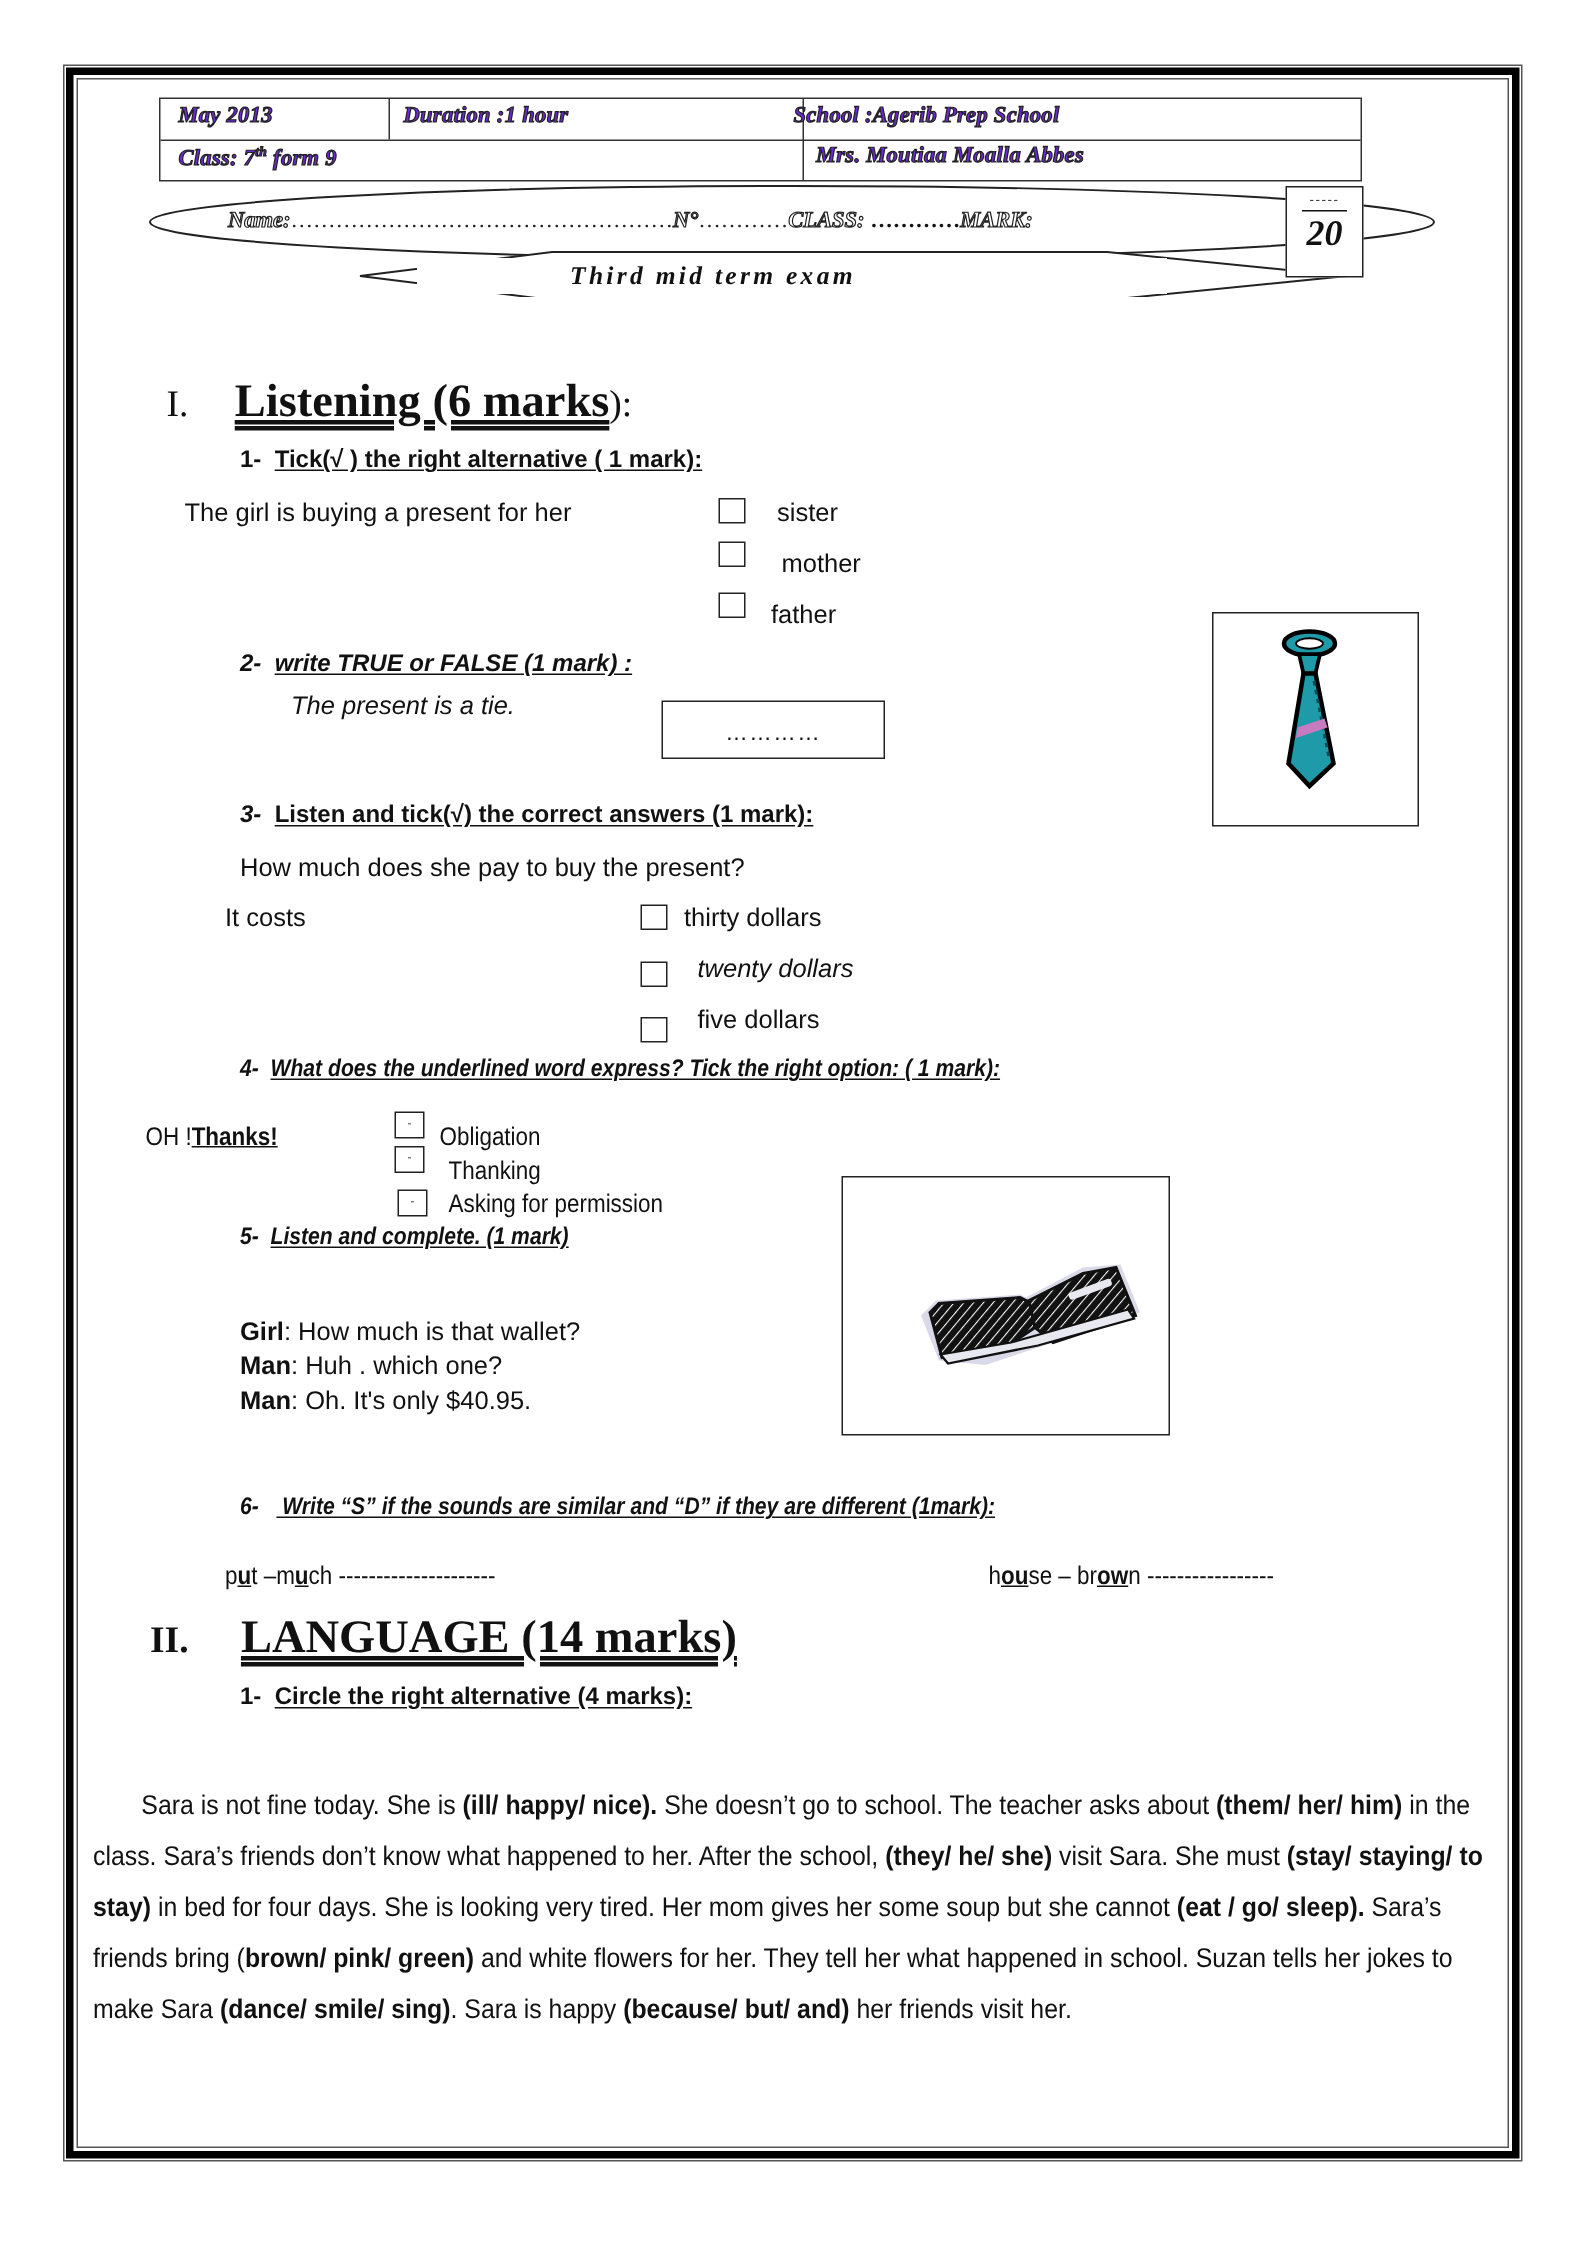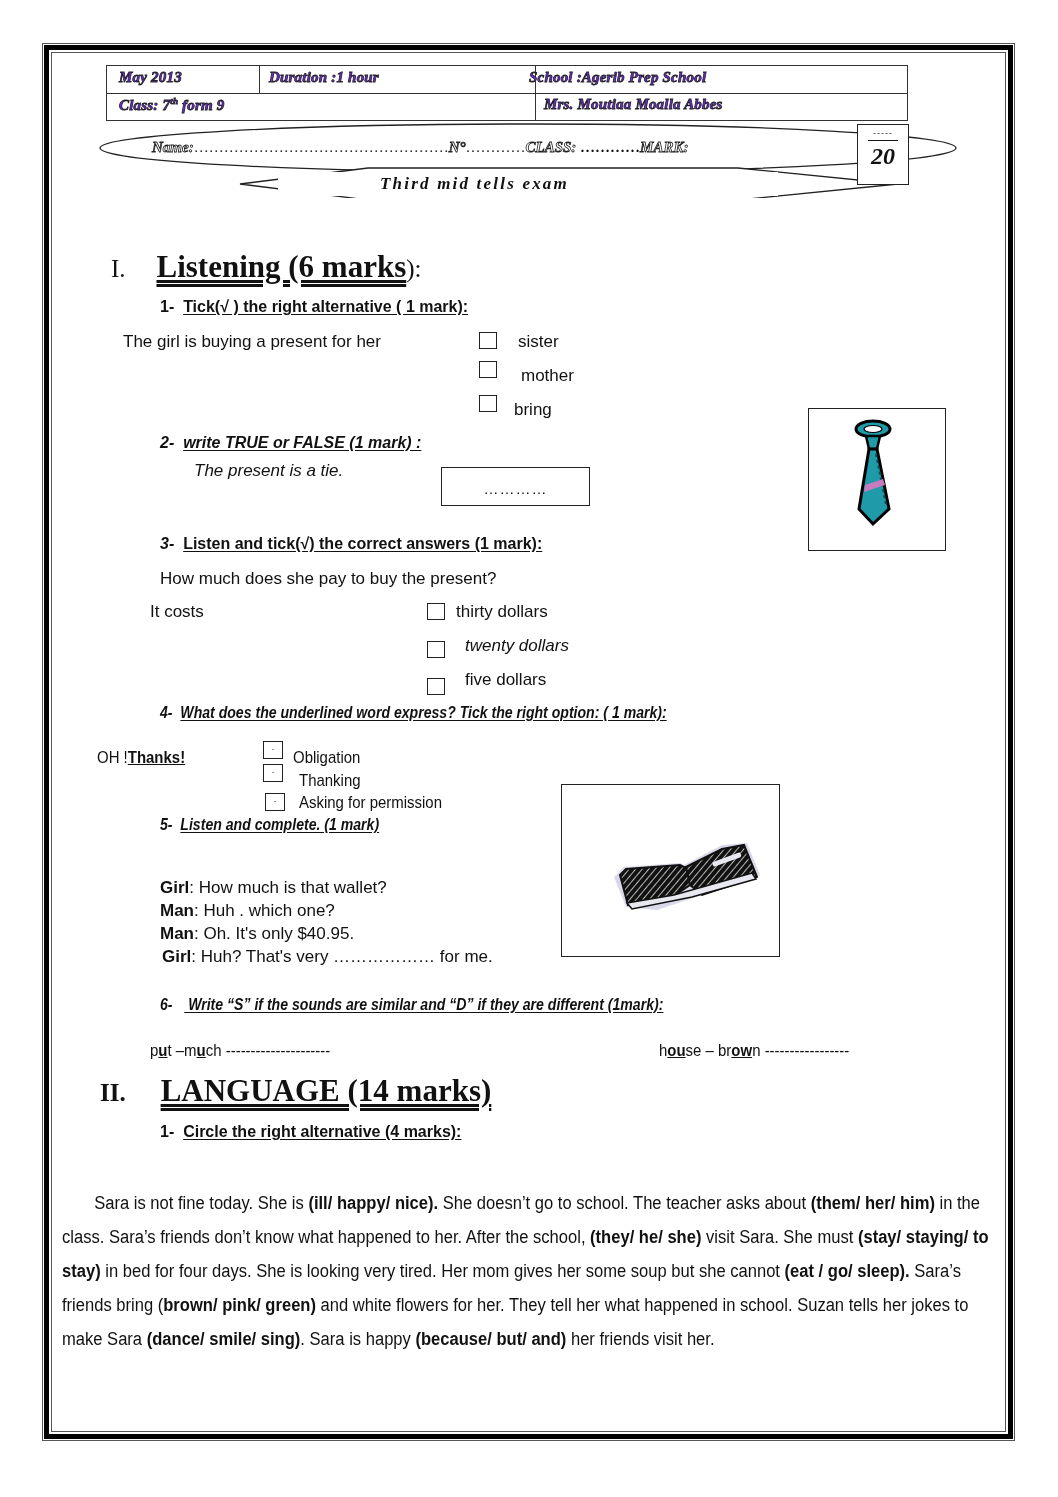--- a/index.html
+++ b/index.html
@@ -91,38 +91,38 @@
   <rect x="180" y="54" width="500" height="24" fill="#fff"></rect>
 </svg>
 <div class="abs name-line">
   <span>Name:</span><span class="dots">……………………………………………</span><span>N°</span><span class="dots">…………</span><span>CLASS: </span><span class="dots-b">…………</span><span>MARK:</span>
 </div>
 <div class="abs mark-box">
   <div class="mark-top">-----</div>
   <div class="mark-bar"></div>
   <div class="mark-den">20</div>
 </div>
-<div class="abs exam-title">Third mid tells exam</div>
+<div class="abs exam-title">Third mid term exam</div>
 
 <div class="abs" style="left:111px;top:249px;">
   <span class="sec-num">I.</span>
   <span style="display:inline-block;width:22px;"></span>
   <span class="sec-title">Listening (6 marks</span><span class="sec-num">):</span>
 </div>
 
 <div class="abs q-title" style="left:160px;top:298px;">
   <span>1-</span>&nbsp;&nbsp;<u>Tick(√ ) the right alternative ( 1 mark):</u>
 </div>
 <div class="abs txt" style="left:123px;top:332px;">The girl is buying a present for her</div>
 <div class="abs cb" style="left:479px;top:332px;"></div>
 <div class="abs txt" style="left:518px;top:332px;">sister</div>
 <div class="abs cb" style="left:479px;top:361px;"></div>
 <div class="abs txt" style="left:521px;top:366px;">mother</div>
 <div class="abs cb" style="left:479px;top:395px;"></div>
-<div class="abs txt" style="left:514px;top:400px;">bring</div>
+<div class="abs txt" style="left:514px;top:400px;">father</div>
 
 <div class="abs q-title it" style="left:160px;top:434px;">
   <span>2-</span>&nbsp;&nbsp;<u>write TRUE or   FALSE (1 mark) :</u>
 </div>
 <div class="abs txt" style="left:194px;top:461px;font-style:italic;">The present is a tie.</div>
 <div class="abs answer-box">…………</div>
 
 <div class="abs pic-box" style="left:808px;top:408px;width:138px;height:143px;">
   <svg width="136" height="141" viewBox="0 0 136 141">
     <ellipse cx="64" cy="20" rx="17" ry="8" fill="#1f9aa8" stroke="#000" stroke-width="3"></ellipse>
@@ -159,21 +159,20 @@
 <div class="abs cb-small" style="left:265px;top:793px;">-</div>
 <div class="abs txt" style="left:299px;top:793px;"><span class="narrow" style="display:inline-block;">Asking  for permission</span></div>
 
 <div class="abs q-title it" style="left:160px;top:816px;">
   <span class="narrow" style="display:inline-block;white-space:nowrap;"><span>5-</span>&nbsp;&nbsp;<u>Listen and complete. (1 mark)</u></span>
 </div>
 <div class="abs" style="left:160px;top:876px;">
   <div class="dialog-line"><b>Girl</b><span>:  How much is that wallet?</span></div>
   <div class="dialog-line"><b>Man</b><span>: Huh . which one?</span></div>
   <div class="dialog-line"><b>Man</b><span>: Oh. It's only $40.95.</span></div>
-  <div class="dialog-line" style="margin-left:2px;"><b>Girl</b><span>: Huh? That's very ………………  for me.</span></div>
 </div>
 
 <div class="abs pic-box" style="left:561px;top:784px;width:219px;height:173px;">
   <svg width="217" height="171" viewBox="0 0 217 171">
     <defs>
       <pattern id="hatch" width="5" height="5" patternUnits="userSpaceOnUse" patternTransform="rotate(40)">
         <rect width="5" height="5" fill="#111"></rect>
         <line x1="0" y1="0" x2="0" y2="5" stroke="#fff" stroke-width="1.4"></line>
       </pattern>
     </defs>

